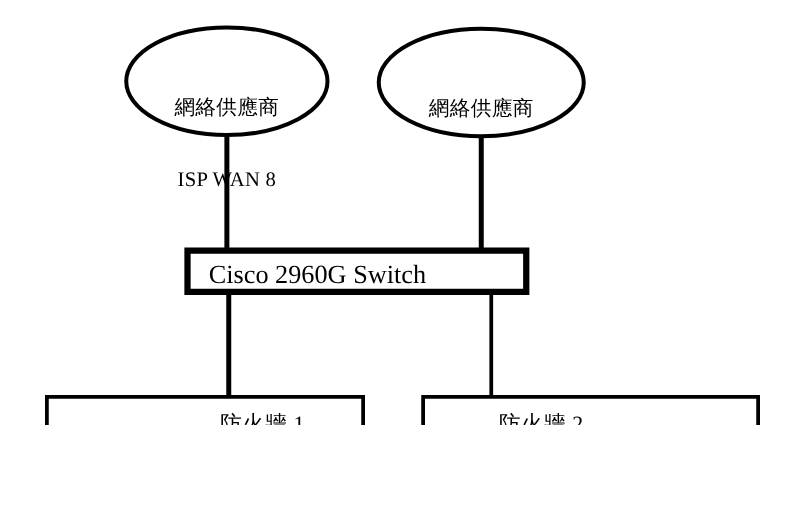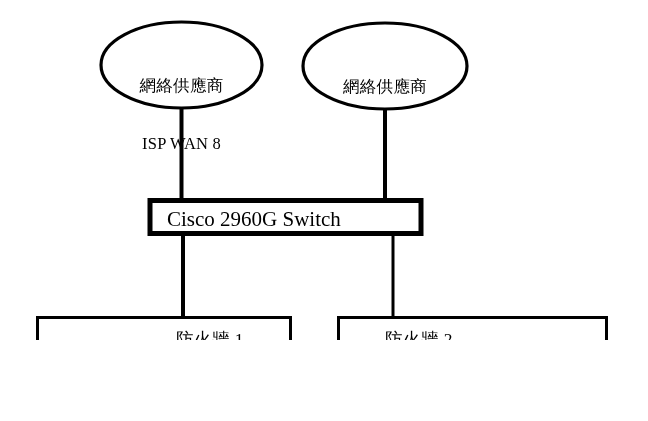--- a/index.html
+++ b/index.html
@@ -83,15 +83,15 @@
   </div>
 
   <div class="node-text isp-label" style="left:303px; top:38px; width:164px;">
     <div class="line-cn">網絡供應商</div>
   </div>
 
   <div class="node-text switch-label" style="left:167px; top:207px;">Cisco 2960G Switch</div>
 
   <div class="node-text fw-label" style="left:37px; top:329px; width:254px; text-align:center;margin-left:46px;">防火牆 1</div>
 
-  <div class="node-text fw-label" style="left:319px; top:329px; width:200px; text-align:center;">防火牆 2</div>
+  <div class="node-text fw-label" style="left:333px; top:329px; width:200px; text-align:center;">防火牆 2</div>
 
 </div>
 
 </body></html>

